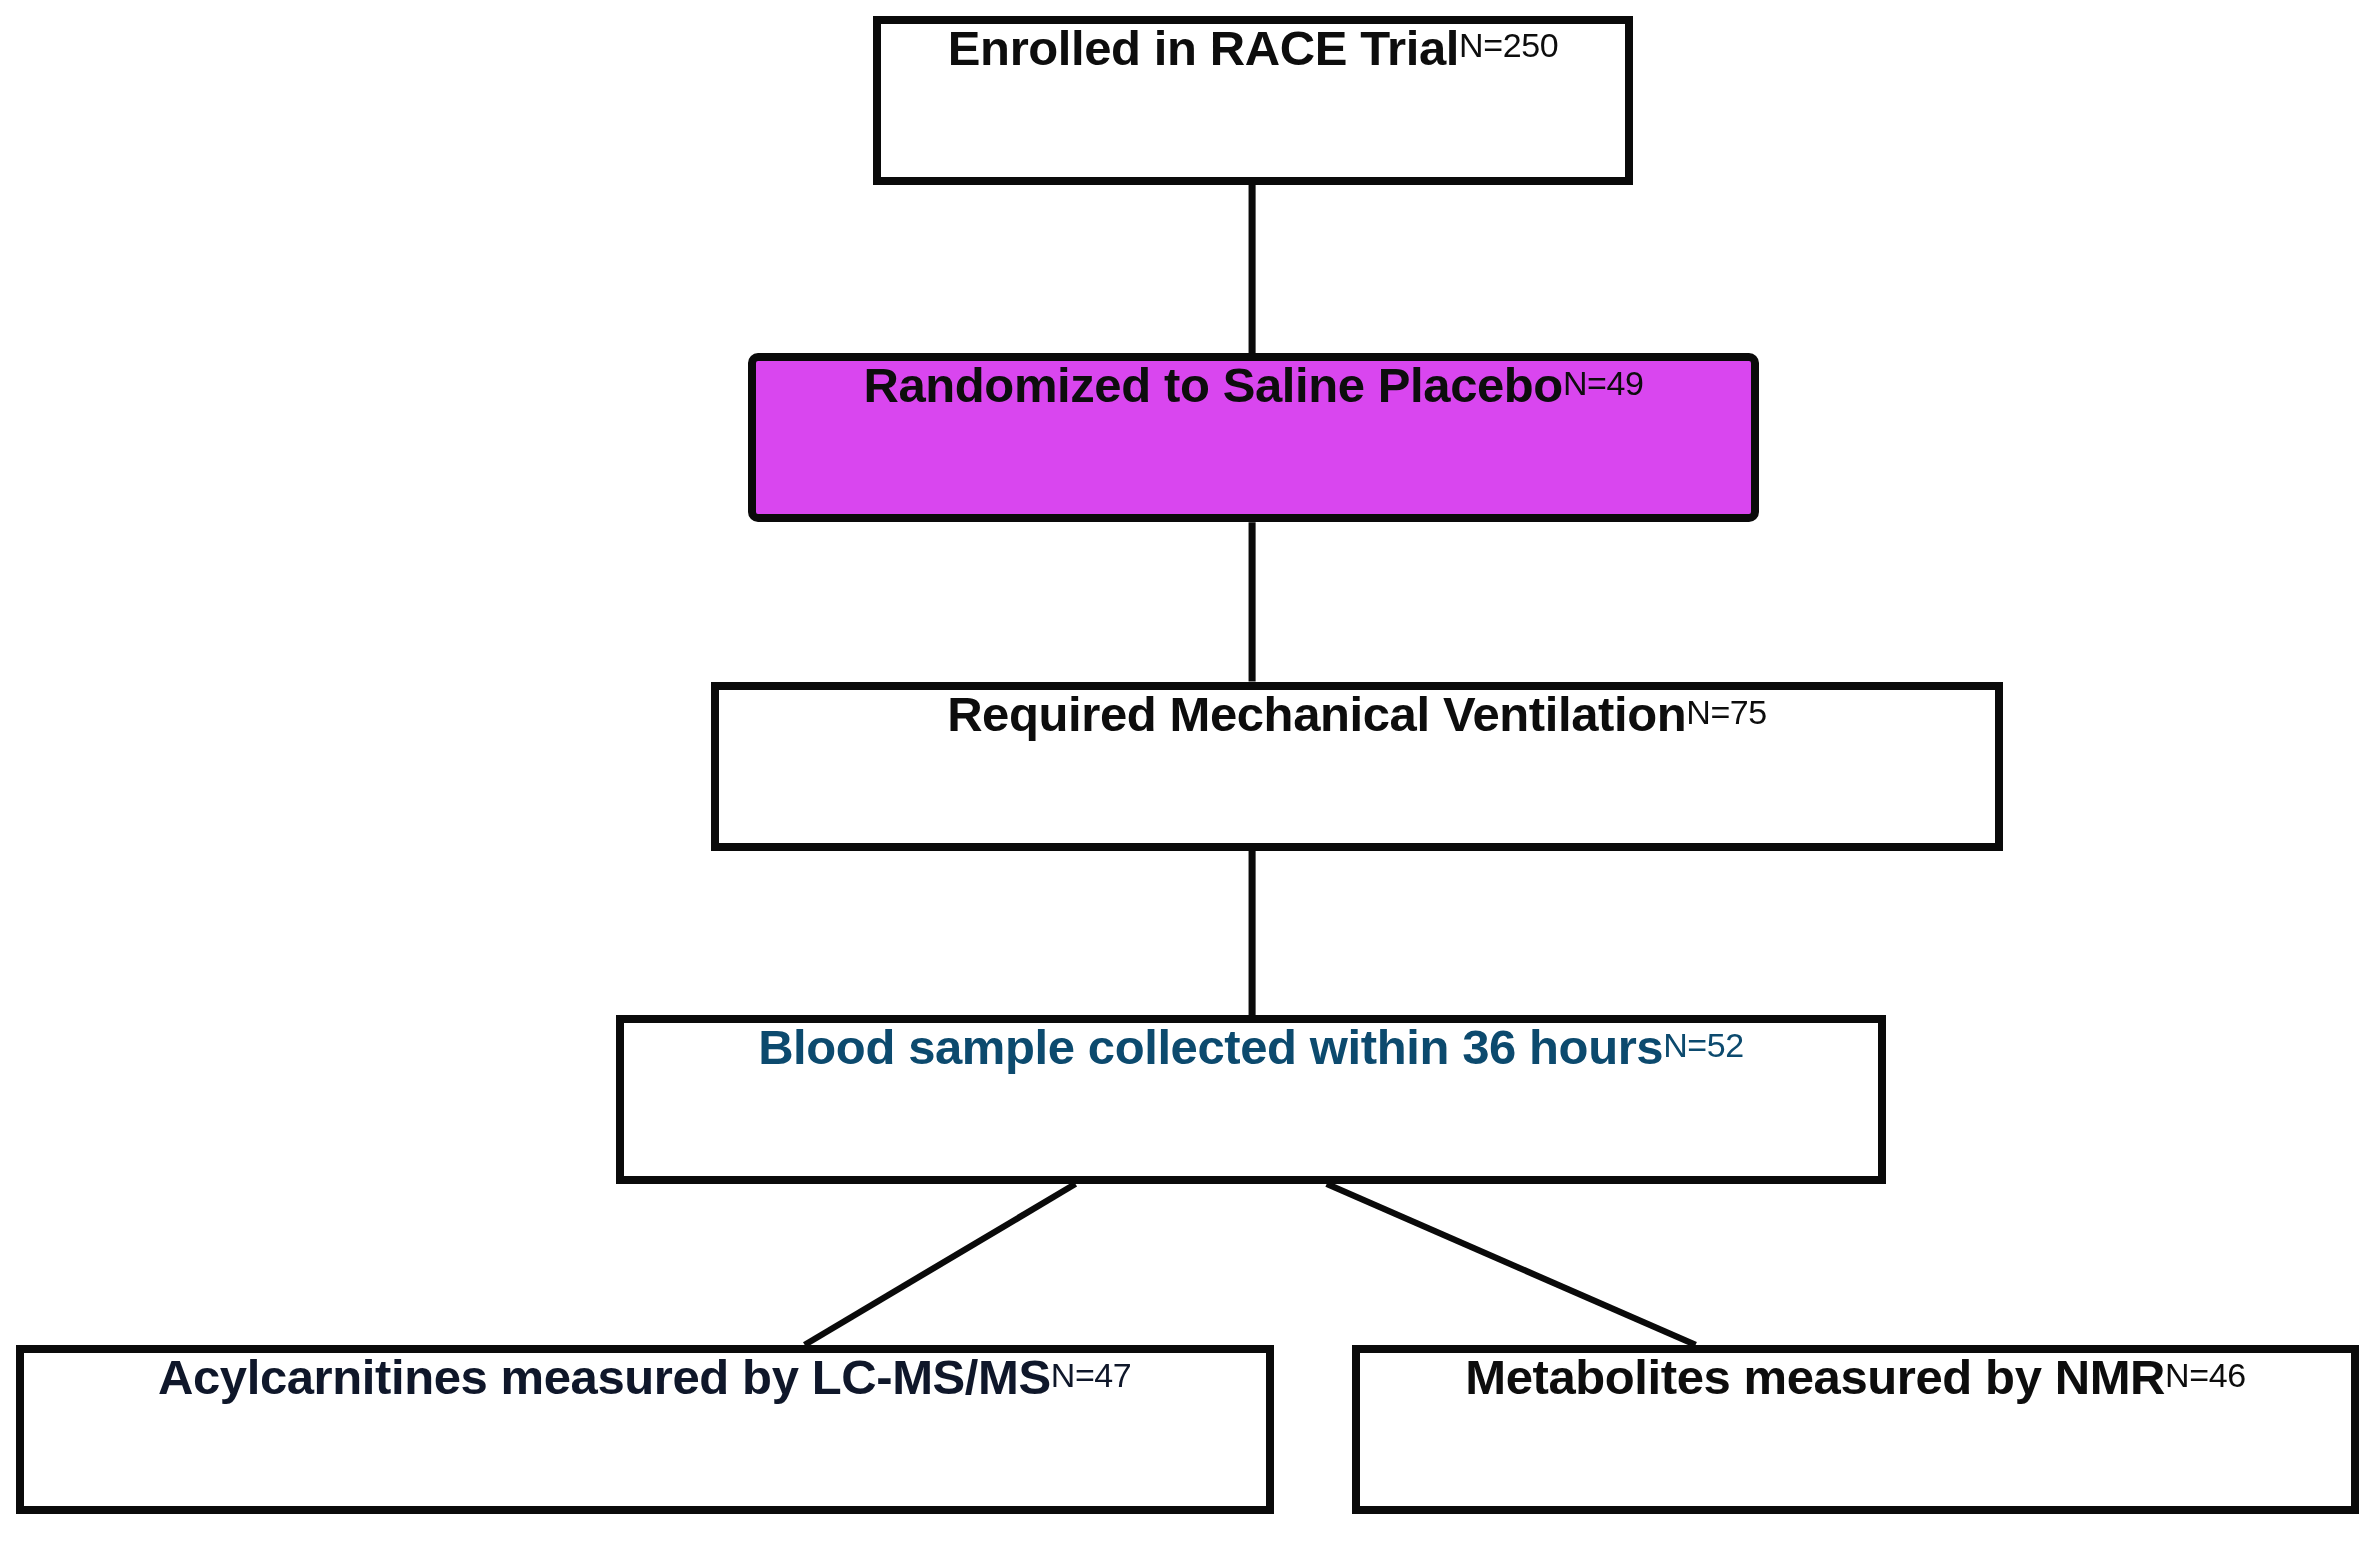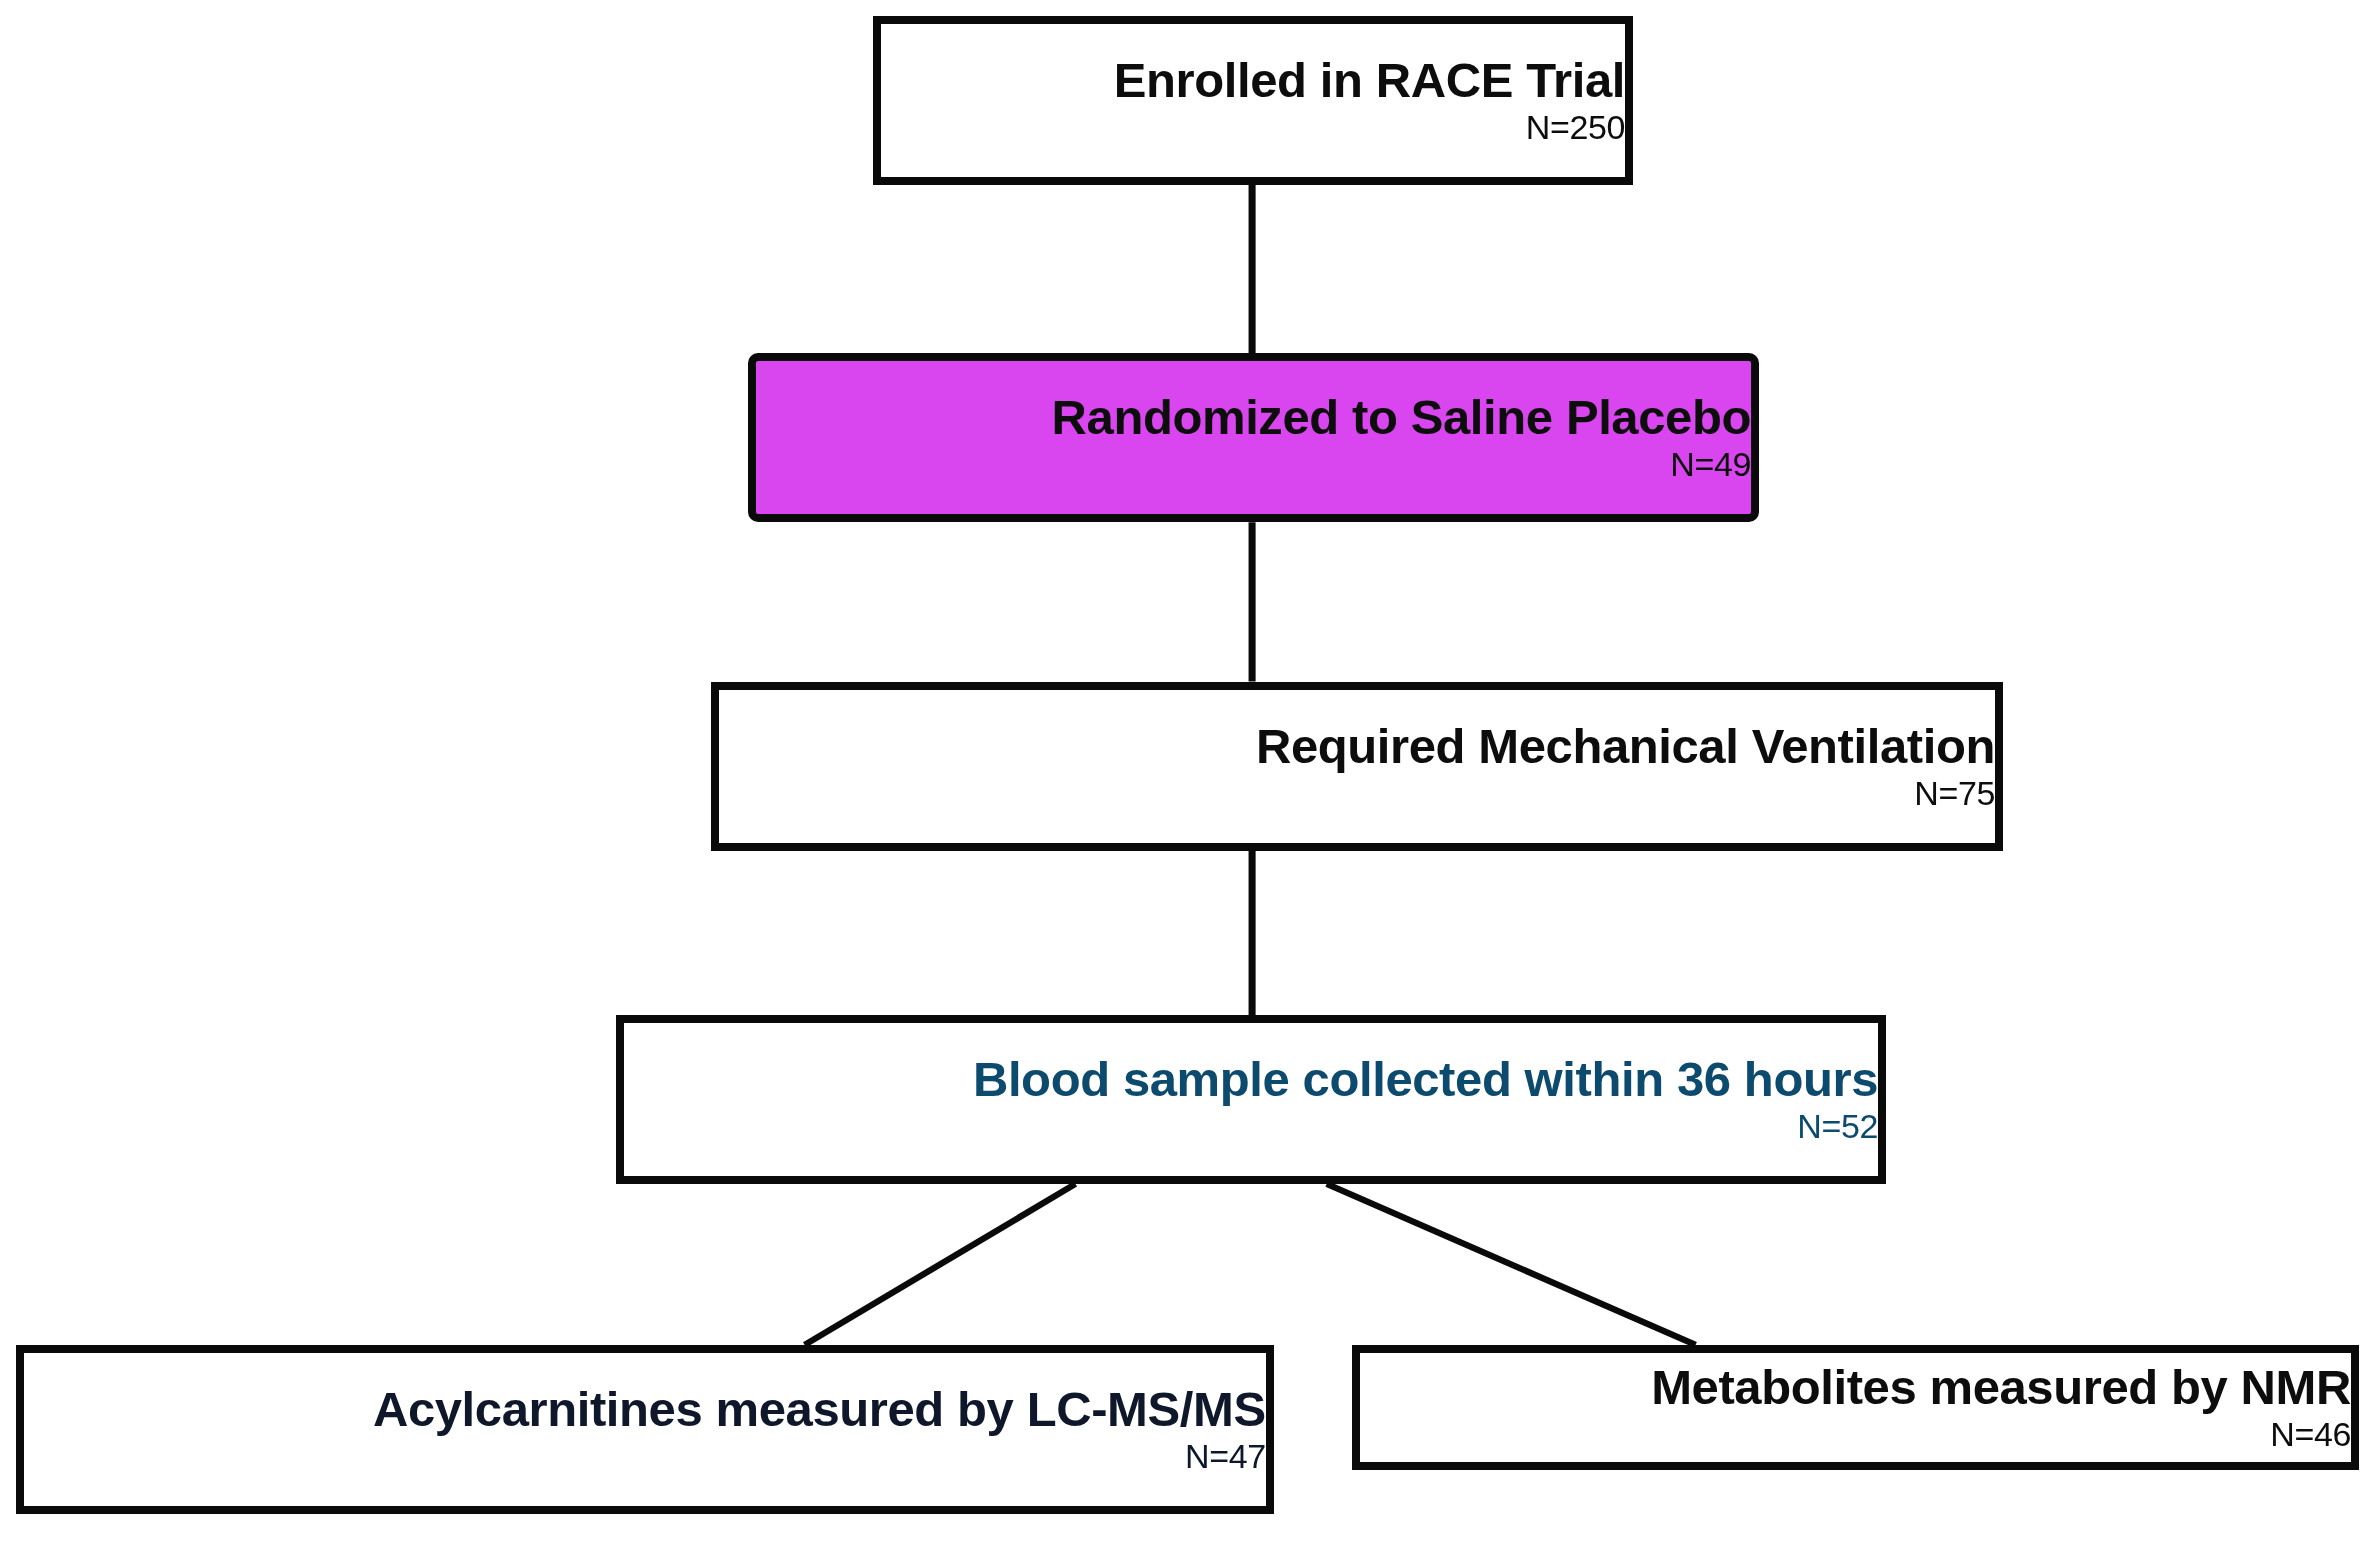--- a/index.html
+++ b/index.html
@@ -14,22 +14,21 @@
     background: #ffffff;
     font-family: "Liberation Sans", sans-serif;
     overflow: hidden;
   }
   .node {
     position: absolute;
     box-sizing: border-box;
     background: #ffffff;
     border: 8.6px solid #0a0a0a;
     display: flex;
-    flex-direction: column;
-    align-items: flex-end;
+    align-items: flex-start;
     justify-content: center;
     text-align: center;
     color: #0d0d0d;
     line-height: 1.02;
   }
   .node-title {
     font-weight: bold;
     font-size: 49px;
     letter-spacing: -0.4px;
     white-space: nowrap;
@@ -83,19 +82,19 @@
   <div class="node" id="node-3" style="left: 616px; top: 1015px; width: 1270px; height: 169px; border-color: rgb(10, 10, 10); background: rgb(255, 255, 255); color: #0c4a6e;">
     <span class="node-title">Blood sample collected within 36 hours</span>
     <span class="node-count">N=52</span>
   </div>
 
   <div class="node" id="node-4" style="left: 15.7px; top: 1345px; width: 1258px; height: 169px; border-color: rgb(10, 10, 10); background: rgb(255, 255, 255); color: #0f172a;">
     <span class="node-title">Acylcarnitines measured by LC-MS/MS</span>
     <span class="node-count">N=47</span>
   </div>
 
-  <div class="node" id="node-5" style="left: 1352px; top: 1345px; width: 1007px; height: 125px; border-color: rgb(10, 10, 10); background: rgb(255, 255, 255); color: rgb(13, 13, 13);">
+  <div class="node" id="node-5" style="left: 1352px; top: 1345px; width: 1007px; height: 169px; border-color: rgb(10, 10, 10); background: rgb(255, 255, 255); color: rgb(13, 13, 13);">
     <span class="node-title">Metabolites measured by NMR</span>
     <span class="node-count">N=46</span>
   </div>
 
 </div>
 
 
 </body></html>

